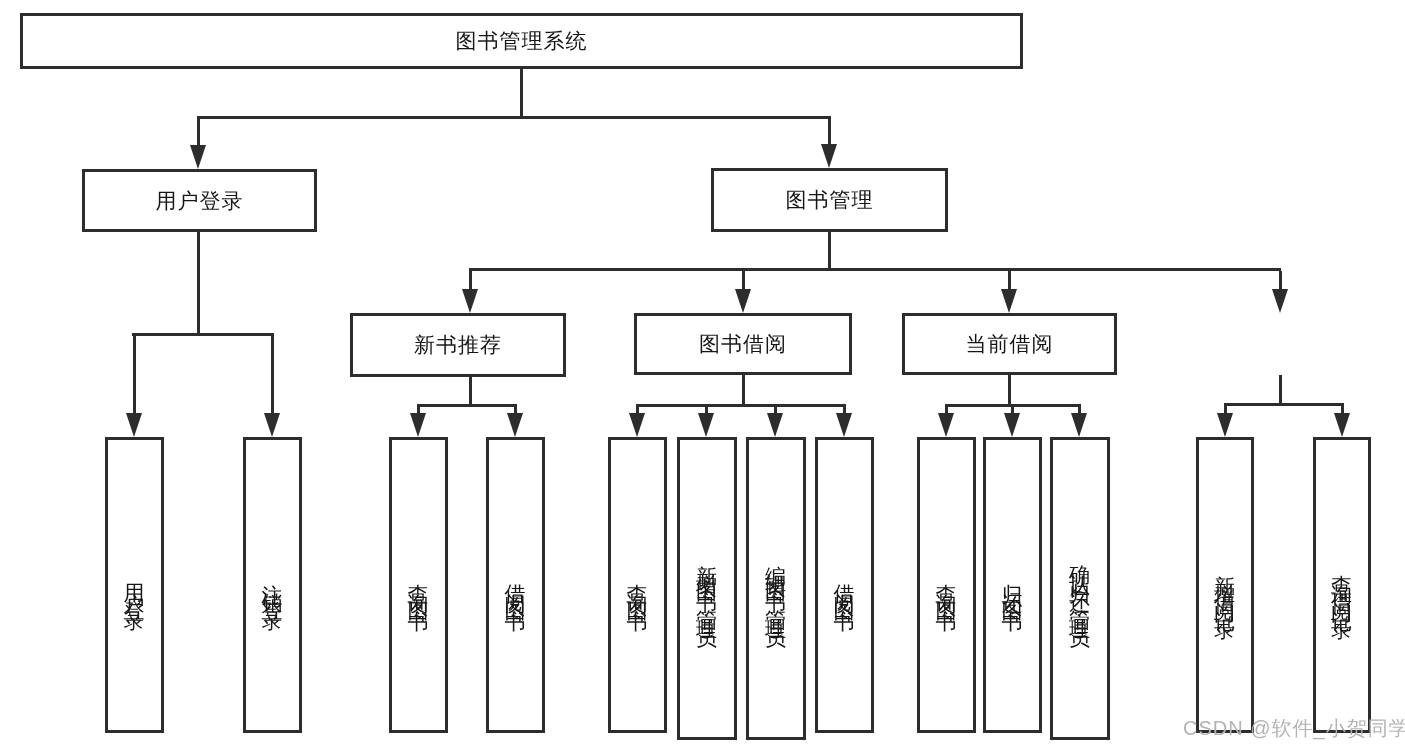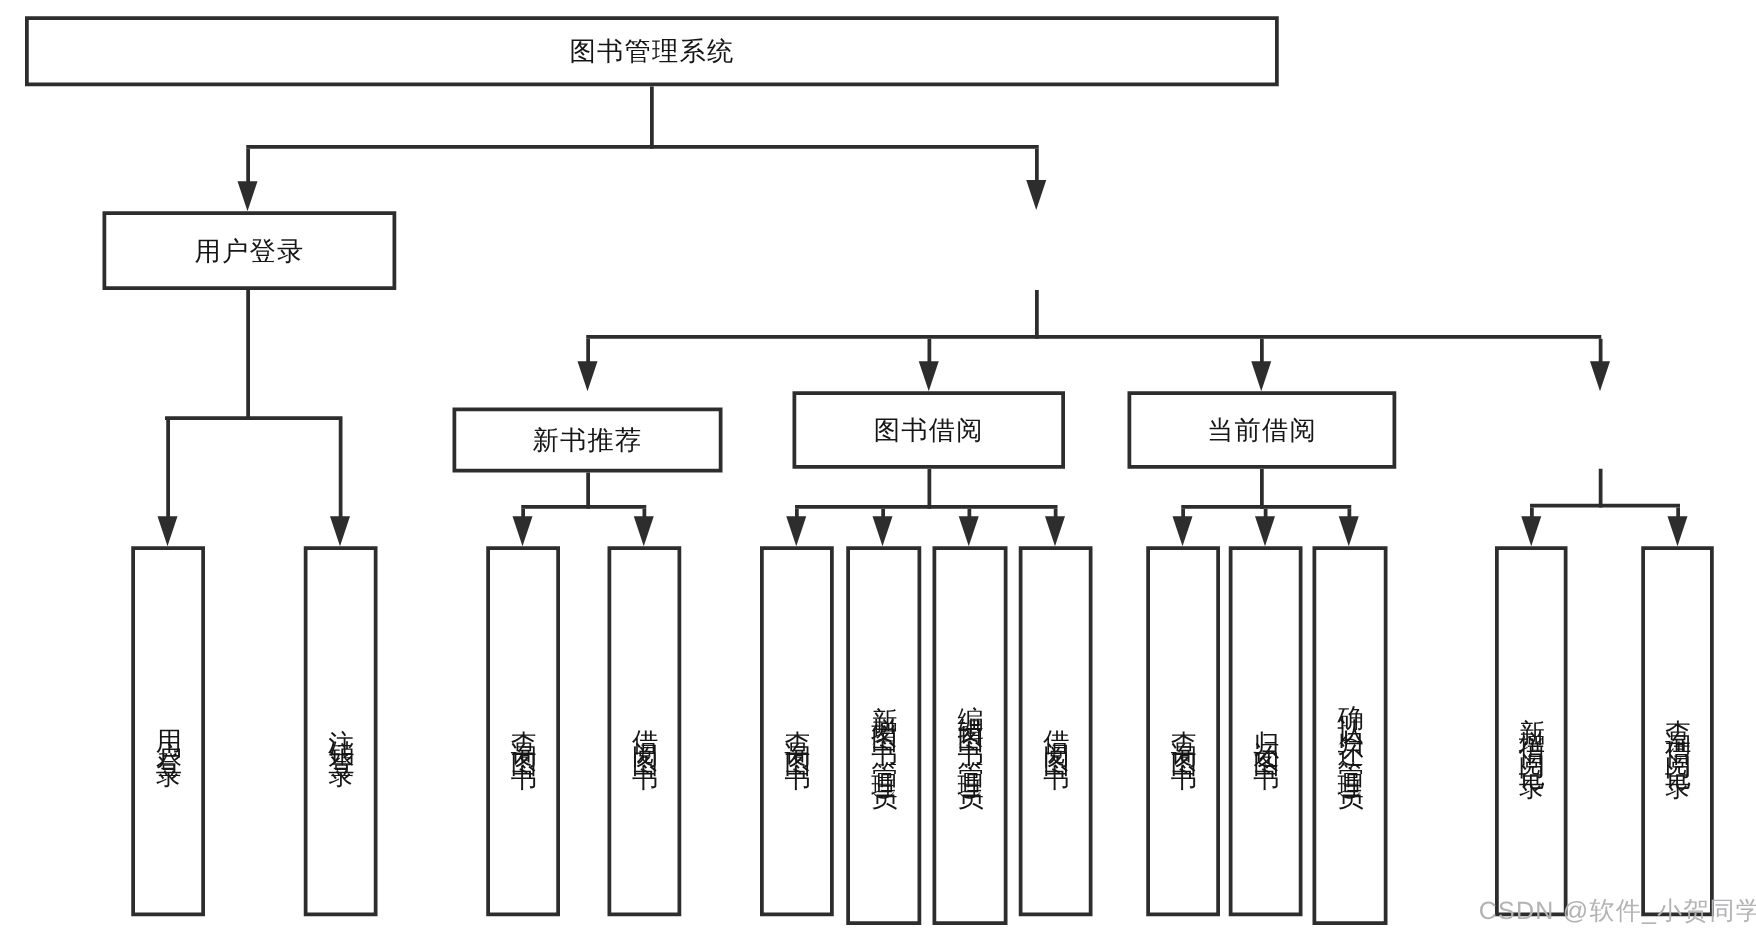--- a/index.html
+++ b/index.html
@@ -122,22 +122,25 @@
   <div class="vline" style="left:1341px;top:406px;height:11px;"></div>
   <div class="arrow" style="left:1334px;top:413px;"></div>
 
   <div class="node" style="left:20px;top:13px;width:1003px;height:56px;">
     <span>图书管理系统</span>
   </div>
 
   <div class="node" style="left:82px;top:169px;width:235px;height:63px;">
     <span>用户登录</span>
   </div>
+  <div class="node" style="left:711px;top:168px;width:237px;height:64px;">
+    <span>图书管理</span>
+  </div>
 
-  <div class="node" style="left:362px;top:313px;width:216px;height:52px;margin-top:13px;">
+  <div class="node" style="left:350px;top:313px;width:216px;height:64px;">
     <span>新书推荐</span>
   </div>
   <div class="node" style="left:634px;top:313px;width:218px;height:62px;">
     <span>图书借阅</span>
   </div>
   <div class="node" style="left:902px;top:313px;width:215px;height:62px;">
     <span>当前借阅</span>
   </div>
 
   <div class="node leaf" style="left:105px;top:437px;width:59px;height:296px;">

